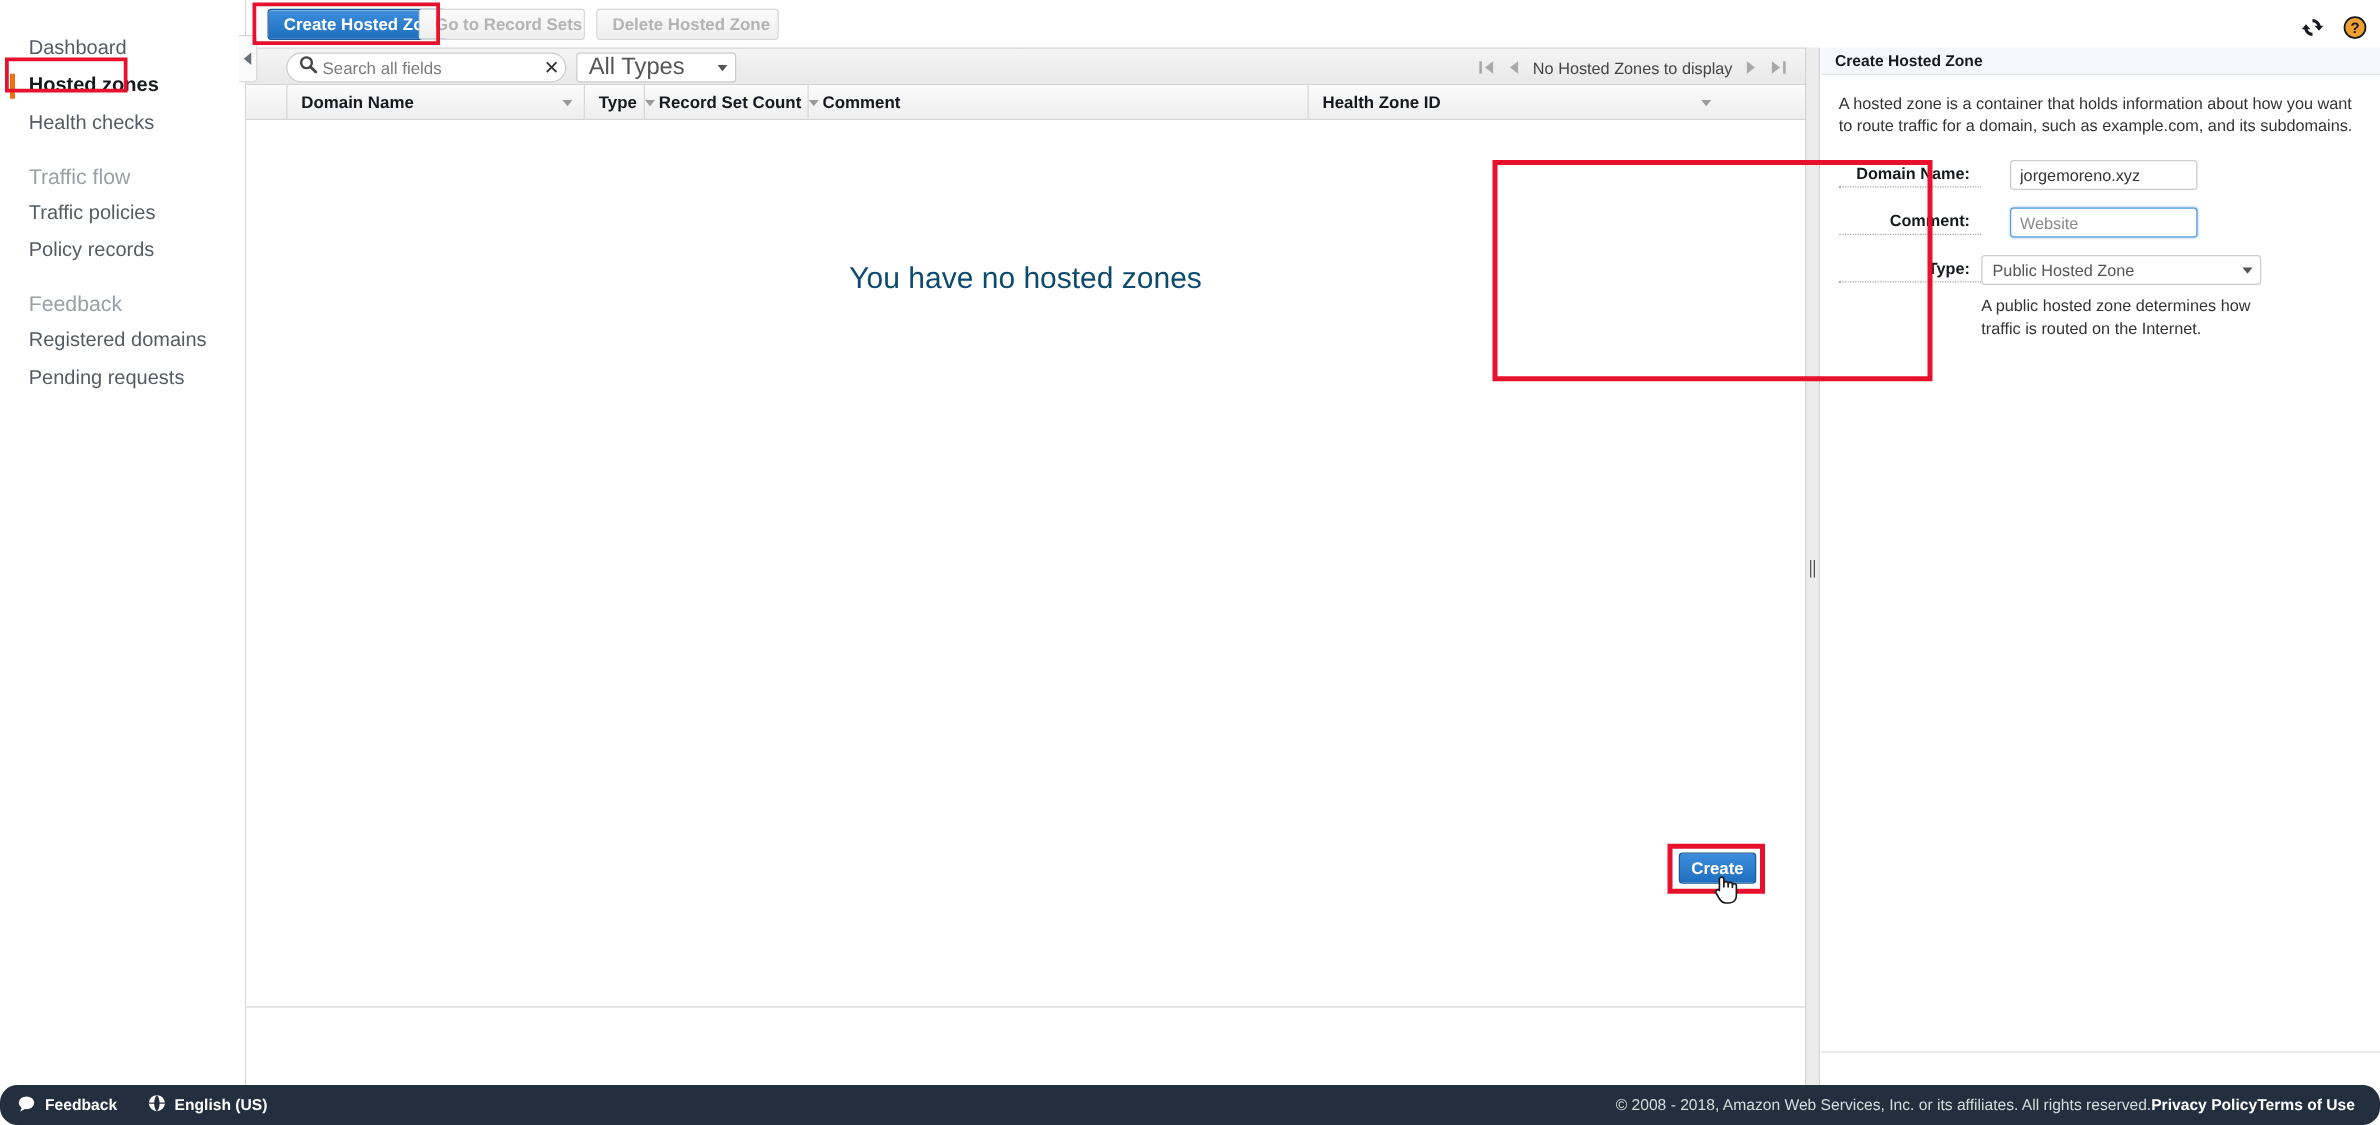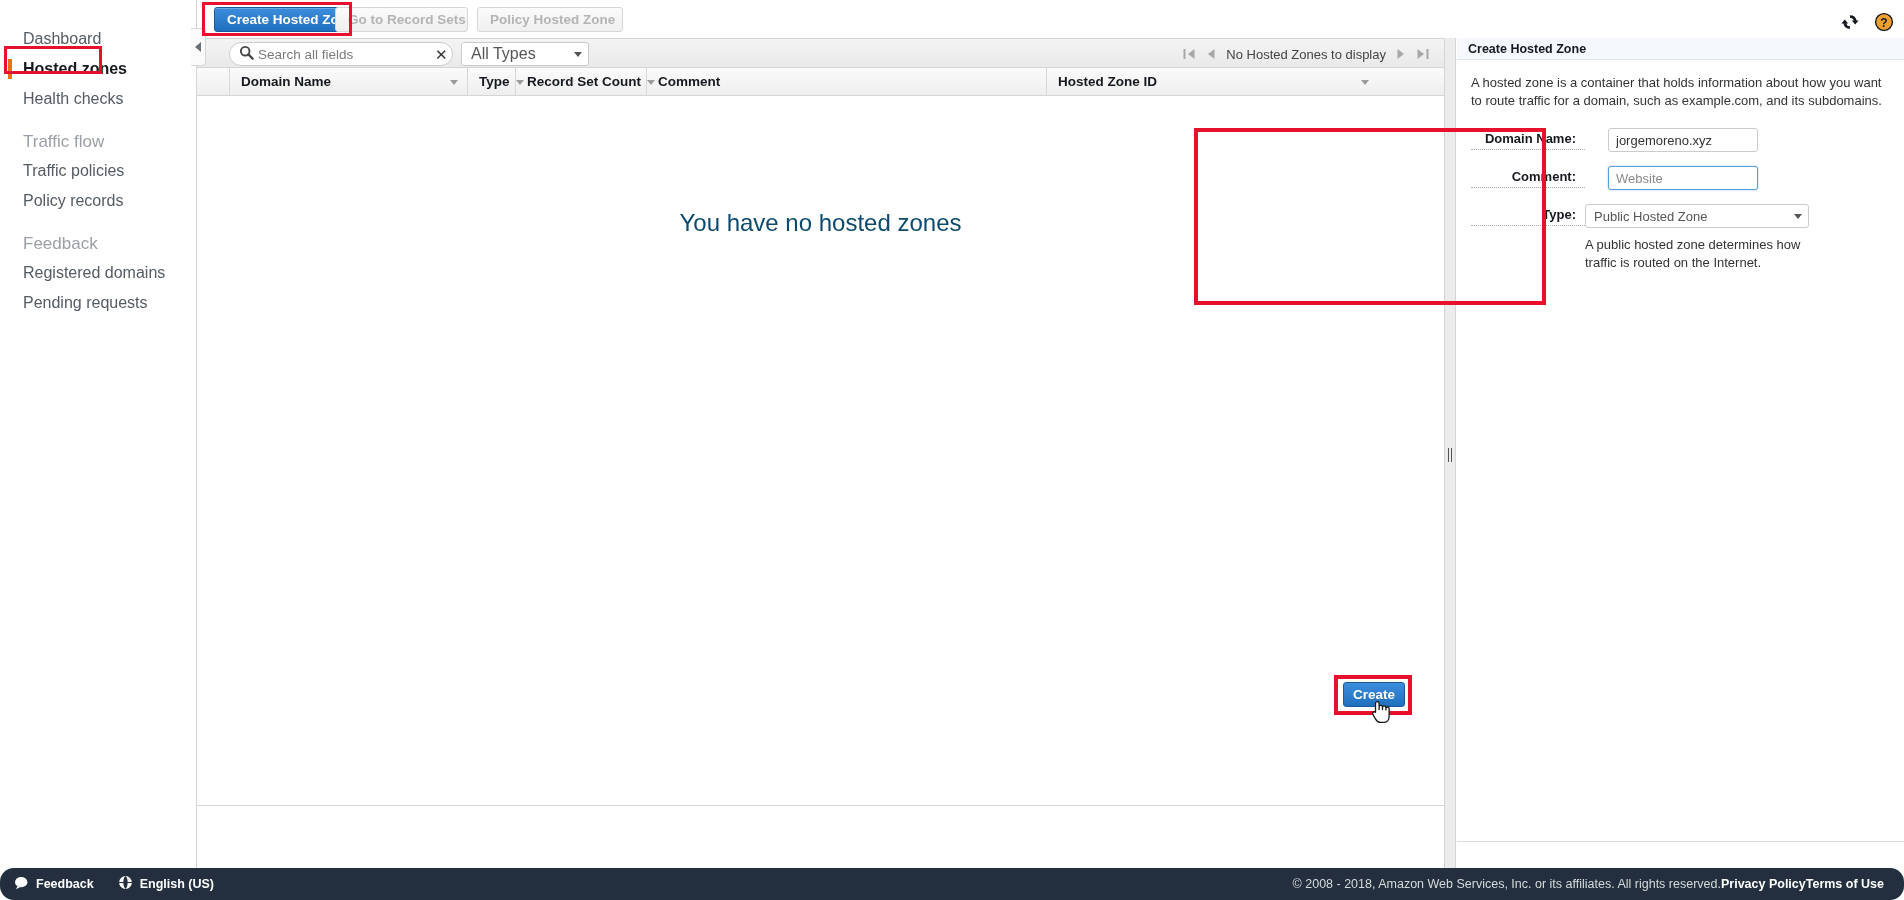--- a/index.html
+++ b/index.html
@@ -215,21 +215,21 @@
   #type-select {
     position: absolute;
     left: 264px; top: 3px;
     width: 128px; height: 24px;
     background: #ffffff;
     border: 1px solid #cccccc;
     border-radius: 3px;
     display: flex;
     align-items: center;
     padding: 0 6px 0 9px;
-    font-size: 16px;
+    font-size: 19px;
     color: #555;
     cursor: pointer;
   }
   #type-select .lbl { flex: 1 1 auto; }
   .caret-down {
     width: 0; height: 0;
     border-left: 4px solid transparent;
     border-right: 4px solid transparent;
     border-top: 5px solid #555;
   }
@@ -503,21 +503,21 @@
     </div>
   </div>
 
   <div id="collapse-tab">
     <span class="tri"></span>
   </div>
 
   <div id="toolbar">
     <div class="btn btn-primary" id="btn-create-hosted-zone">Create Hosted Zone</div>
     <div class="btn btn-disabled" id="btn-go-to-record-sets">Go to Record Sets</div>
-    <div class="btn btn-disabled" id="btn-delete-hosted-zone">Policy Hosted Zone</div>
+    <div class="btn btn-disabled" id="btn-delete-hosted-zone">Delete Hosted Zone</div>
   </div>
 
   <div id="top-icons">
     <span class="topicon">
       <svg width="20" height="20" viewBox="0 0 20 20">
         <path d="M10 3.2 A6.8 6.8 0 0 1 16.6 8.6 L18.6 8.6 L15.2 12.6 L11.8 8.6 L13.9 8.6 A4.2 4.2 0 0 0 10 5.8 Z" fill="#16191f"></path>
         <path d="M10 16.8 A6.8 6.8 0 0 1 3.4 11.4 L1.4 11.4 L4.8 7.4 L8.2 11.4 L6.1 11.4 A4.2 4.2 0 0 0 10 14.2 Z" fill="#16191f"></path>
       </svg>
     </span>
     <span class="topicon">
@@ -584,21 +584,21 @@
         <span class="sortcaret"></span>
       </div>
       <div class="th" style="left:318px; width:131px;">
         <span class="thlabel">Record Set Count</span>
         <span class="sortcaret"></span>
       </div>
       <div class="th" style="left:449px; width:400px;">
         <span class="thlabel">Comment</span>
       </div>
       <div class="th" style="left:849px; width:332px;">
-        <span class="thlabel">Hosted Zone ID</span>
+        <span class="thlabel">Health Zone ID</span>
         <span class="sortcaret far"></span>
       </div>
     </div>
 
     <div id="table-body">
       <div id="empty-msg">You have no hosted zones</div>
     </div>
   </div>
 
   <div id="splitter">

